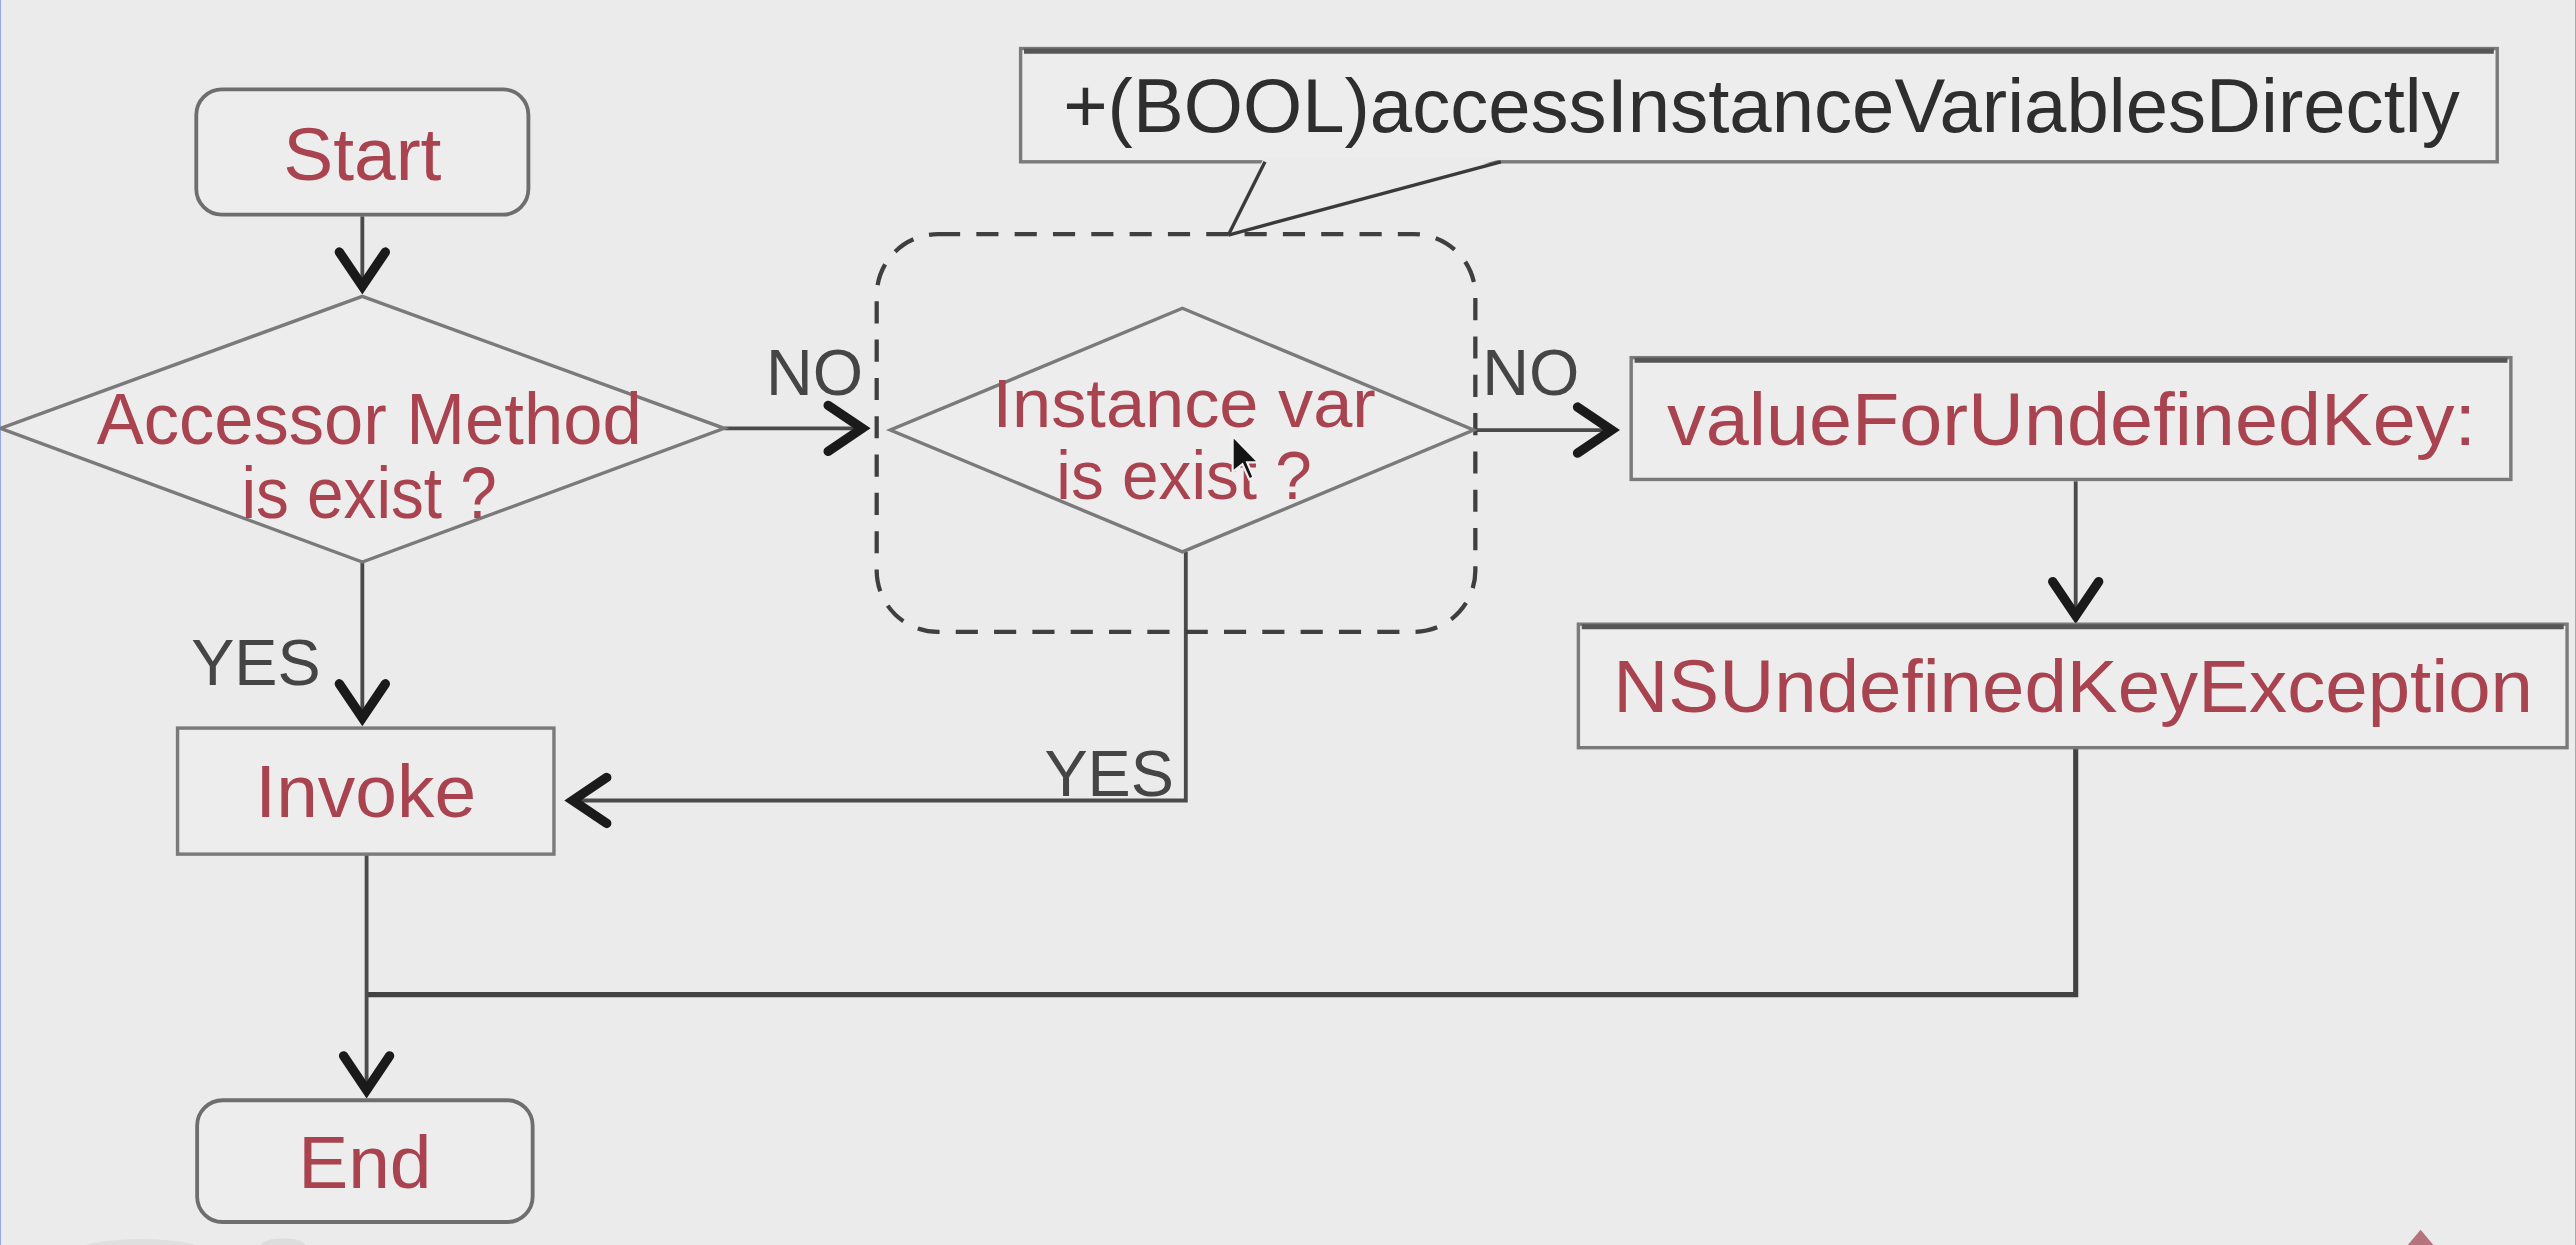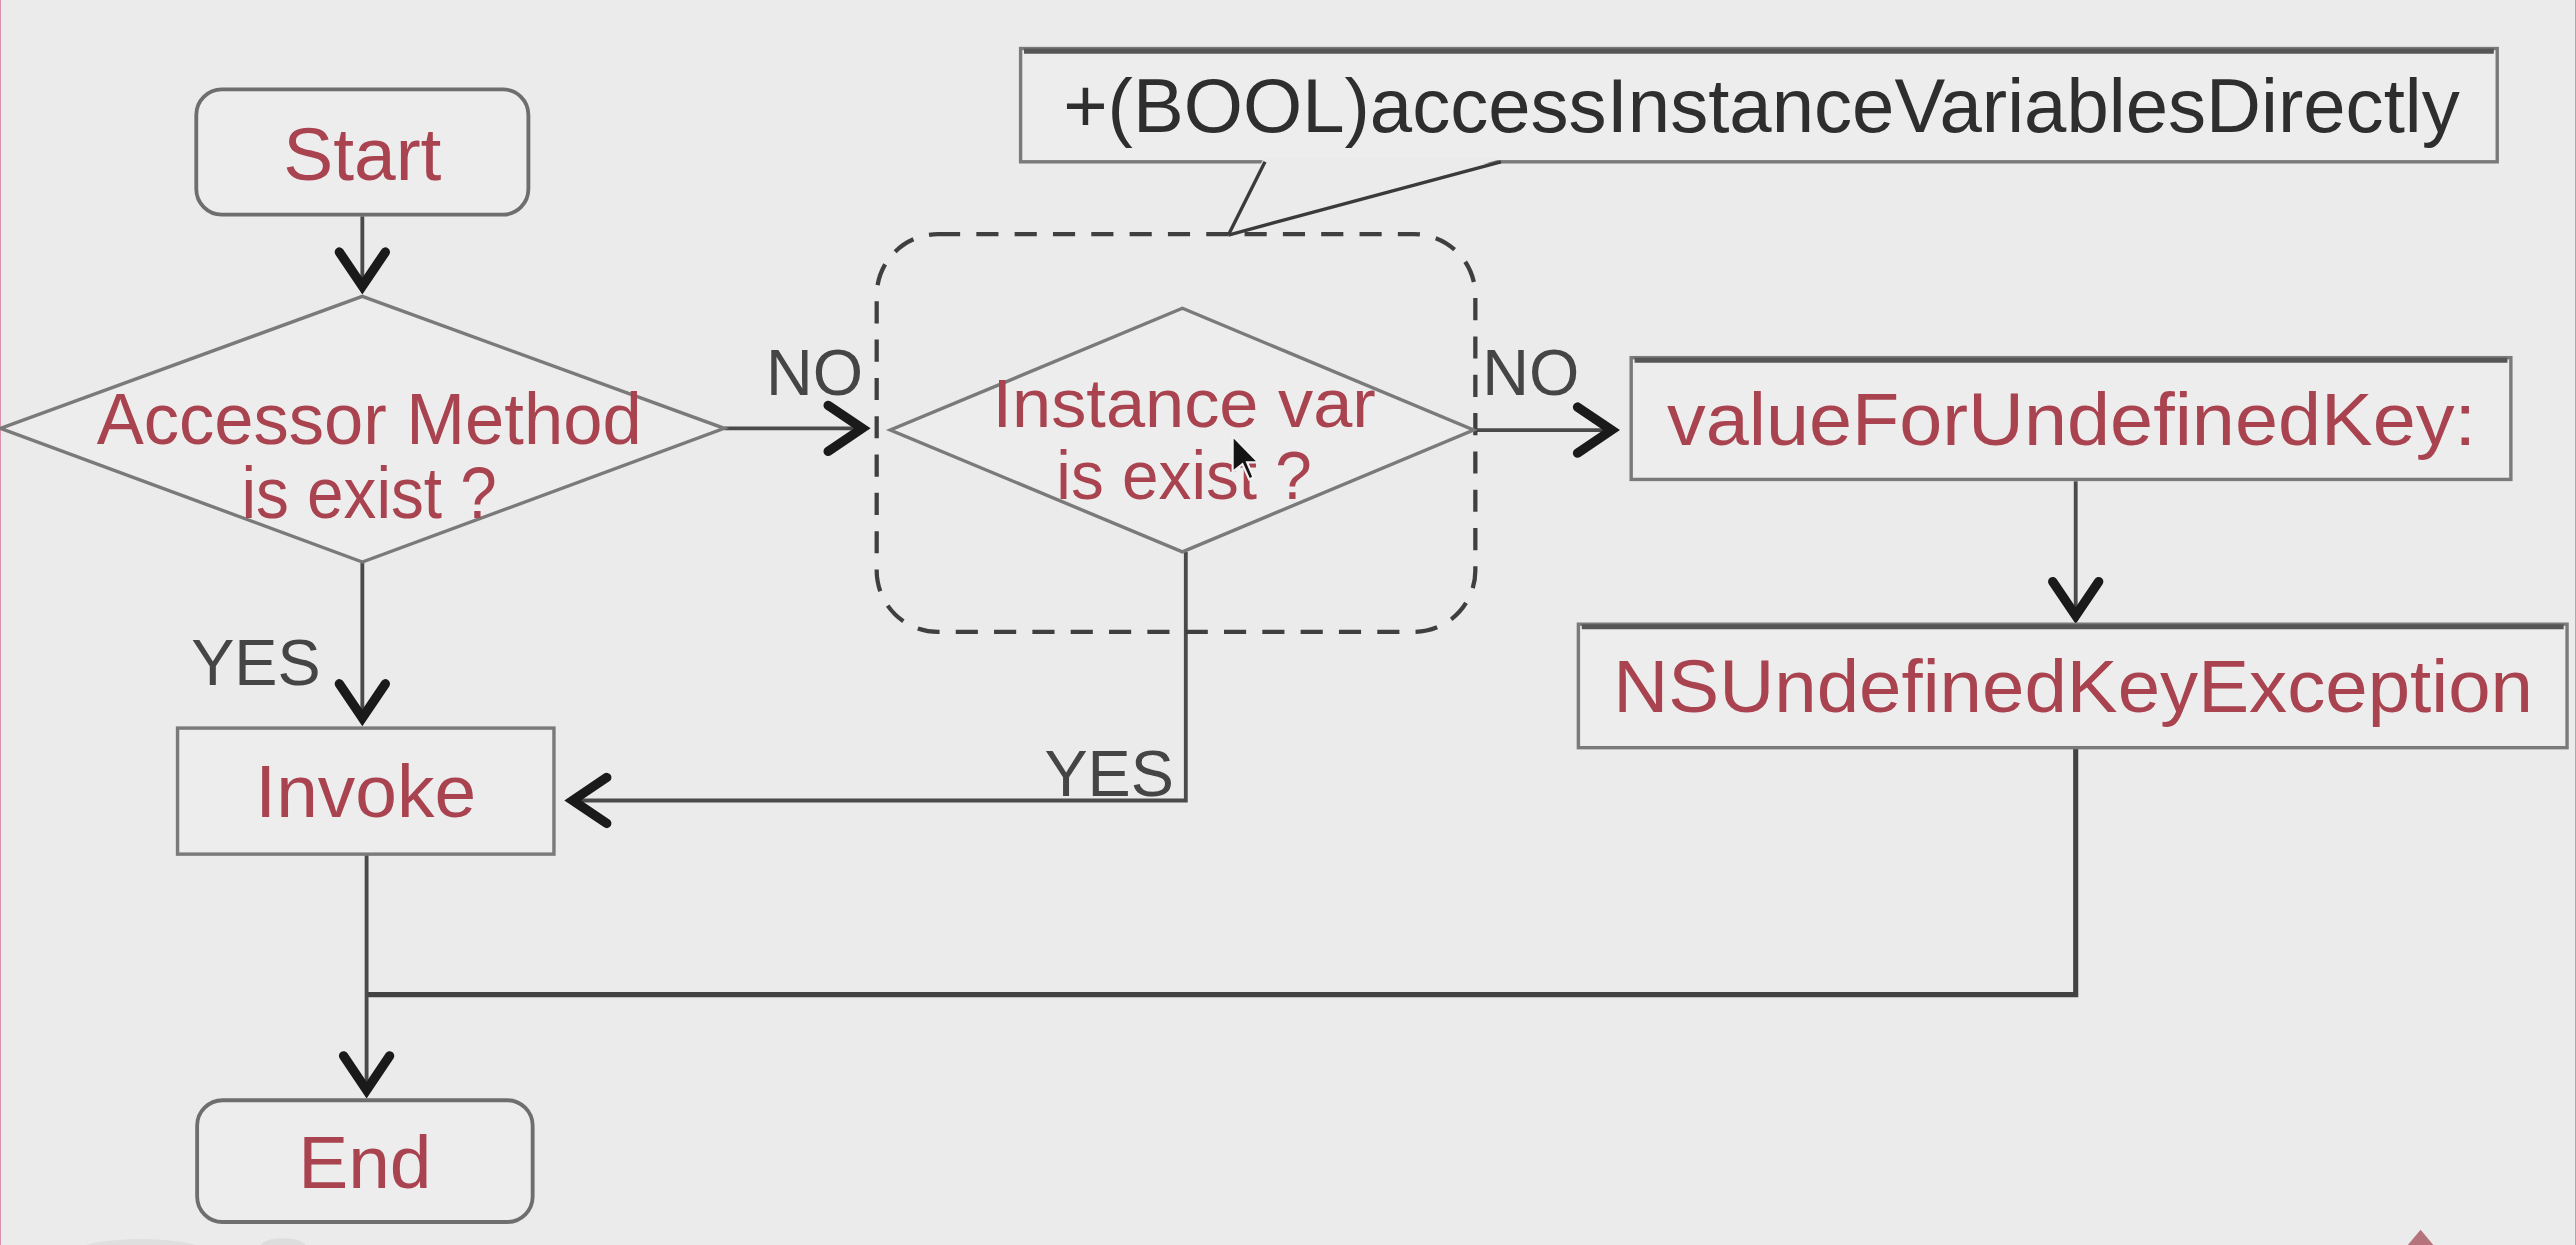--- a/index.html
+++ b/index.html
@@ -1,16 +1,16 @@
 <!DOCTYPE html>
 <html style="font-size:13.6px"><head>
 <meta charset="utf-8">
 <style>
   html,body{margin:0;padding:0;background:#ECEBEB;}
-  .stage{width:2576px;height:1245px;position:relative;overflow:hidden;background:#be185d;}
+  .stage{width:2576px;height:1245px;position:relative;overflow:hidden;background:#1d4ed8;}
   svg{display:block;}
   text{font-family:"Liberation Sans",sans-serif;dominant-baseline:central;}
   .fx-node{font-size:88px;}
   .fx-d1{font-size:85px;}
   .fx-d2{font-size:80px;}
   .fx-edge{font-size:76px;}
   .fx-callout{font-size:90px;}
   .shape{fill:#EEEDED;stroke:#7A7A7A;stroke-width:4;}
   .shape-rounded{fill:#EEEDED;stroke:#6E6E6E;stroke-width:4.5;}
   .topshadow{stroke:#565656;stroke-width:6;fill:none;}

